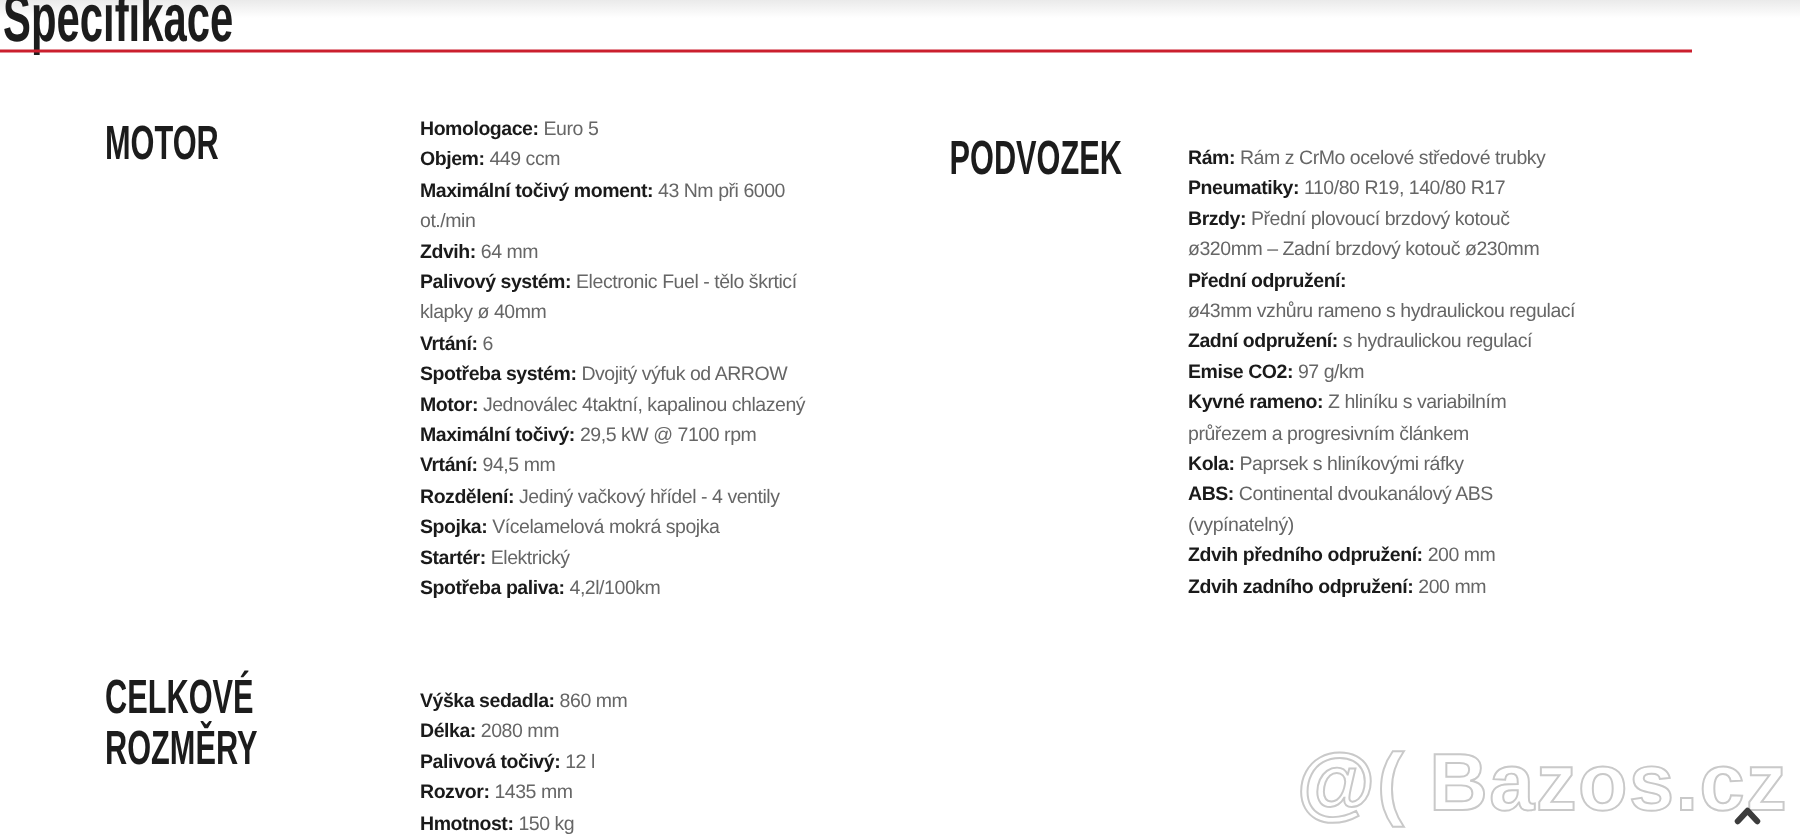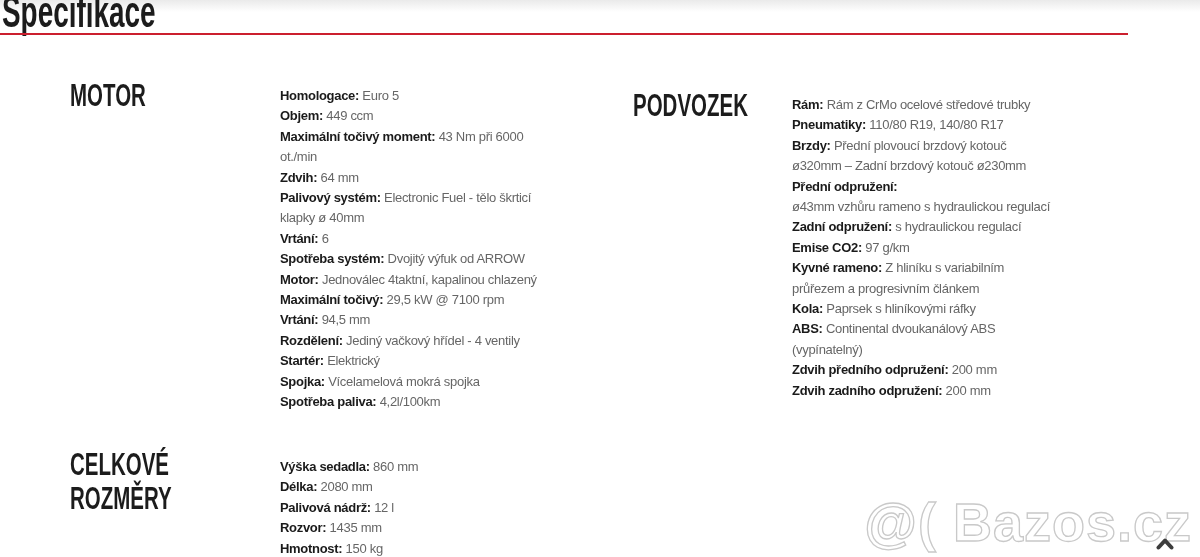--- a/index.html
+++ b/index.html
@@ -52,21 +52,21 @@
   .heading-podvozek { left:633px; top:88px;  white-space:nowrap; }
   .heading-rozmery  { left:70px;  top:447px; width:280px; }
 
   .spec-list {
     position:absolute;
     font-size:13px;
     line-height:20.4px;
     letter-spacing:-0.3px;
     color:#666666;
   }
-  .specs-motor    { left:280px; top:86px;  width:265px; }
+  .specs-motor    { left:280px; top:76px;  width:265px; }
   .specs-podvozek { left:792px; top:95px;  width:265px; }
   .specs-rozmery  { left:280px; top:457px; width:265px; }
 
   .spec-item { margin:0; }
   .spec-label { font-weight:700; color:#1a1a1a; }
   .spec-value { color:#666666; }
 
   .watermark {
     position:absolute;
     right:8px; bottom:4px;
@@ -109,43 +109,43 @@
         <p class="spec-item"><b class="spec-label">Objem:</b> <span class="spec-value">449 ccm</span></p>
         <p class="spec-item"><b class="spec-label">Maximální točivý moment:</b> <span class="spec-value">43 Nm při 6000 ot./min</span></p>
         <p class="spec-item"><b class="spec-label">Zdvih:</b> <span class="spec-value">64 mm</span></p>
         <p class="spec-item"><b class="spec-label">Palivový systém:</b> <span class="spec-value">Electronic Fuel - tělo škrticí klapky ø 40mm</span></p>
         <p class="spec-item"><b class="spec-label">Vrtání:</b> <span class="spec-value">6</span></p>
         <p class="spec-item"><b class="spec-label">Spotřeba systém:</b> <span class="spec-value">Dvojitý výfuk od ARROW</span></p>
         <p class="spec-item"><b class="spec-label">Motor:</b> <span class="spec-value">Jednoválec 4taktní, kapalinou chlazený</span></p>
         <p class="spec-item"><b class="spec-label">Maximální točivý:</b> <span class="spec-value">29,5 kW @ 7100 rpm</span></p>
         <p class="spec-item"><b class="spec-label">Vrtání:</b> <span class="spec-value">94,5 mm</span></p>
         <p class="spec-item"><b class="spec-label">Rozdělení:</b> <span class="spec-value">Jediný vačkový hřídel - 4 ventily</span></p>
+        <p class="spec-item"><b class="spec-label">Spojka:</b> <span class="spec-value">Vícelamelová mokrá spojka</span></p>
         <p class="spec-item"><b class="spec-label">Startér:</b> <span class="spec-value">Elektrický</span></p>
-        <p class="spec-item"><b class="spec-label">Spojka:</b> <span class="spec-value">Vícelamelová mokrá spojka</span></p>
         <p class="spec-item"><b class="spec-label">Spotřeba paliva:</b> <span class="spec-value">4,2l/100km</span></p>
       </div>
       <h2 class="section-heading heading-podvozek">PODVOZEK</h2>
       <div class="spec-list specs-podvozek">
         <p class="spec-item"><b class="spec-label">Rám:</b> <span class="spec-value">Rám z CrMo ocelové středové trubky</span></p>
         <p class="spec-item"><b class="spec-label">Pneumatiky:</b> <span class="spec-value">110/80 R19, 140/80 R17</span></p>
         <p class="spec-item"><b class="spec-label">Brzdy:</b> <span class="spec-value">Přední plovoucí brzdový kotouč ø320mm – Zadní brzdový kotouč ø230mm</span></p>
         <p class="spec-item"><b class="spec-label">Přední odpružení:</b><br><span class="spec-value">ø43mm vzhůru rameno s hydraulickou regulací</span></p>
         <p class="spec-item"><b class="spec-label">Zadní odpružení:</b> <span class="spec-value">s hydraulickou regulací</span></p>
         <p class="spec-item"><b class="spec-label">Emise CO2:</b> <span class="spec-value">97 g/km</span></p>
         <p class="spec-item"><b class="spec-label">Kyvné rameno:</b> <span class="spec-value">Z hliníku s variabilním průřezem a progresivním článkem</span></p>
         <p class="spec-item"><b class="spec-label">Kola:</b> <span class="spec-value">Paprsek s hliníkovými ráfky</span></p>
         <p class="spec-item"><b class="spec-label">ABS:</b> <span class="spec-value">Continental dvoukanálový ABS (vypínatelný)</span></p>
         <p class="spec-item"><b class="spec-label">Zdvih předního odpružení:</b> <span class="spec-value">200 mm</span></p>
         <p class="spec-item"><b class="spec-label">Zdvih zadního odpružení:</b> <span class="spec-value">200 mm</span></p>
       </div>
       <h2 class="section-heading heading-rozmery">CELKOVÉ ROZMĚRY</h2>
       <div class="spec-list specs-rozmery">
         <p class="spec-item"><b class="spec-label">Výška sedadla:</b> <span class="spec-value">860 mm</span></p>
         <p class="spec-item"><b class="spec-label">Délka:</b> <span class="spec-value">2080 mm</span></p>
-        <p class="spec-item"><b class="spec-label">Palivová nádrž:</b> <span class="spec-value">12 l</span></p>
+        <p class="spec-item"><b class="spec-label">Palivová točivý:</b> <span class="spec-value">12 l</span></p>
         <p class="spec-item"><b class="spec-label">Rozvor:</b> <span class="spec-value">1435 mm</span></p>
         <p class="spec-item"><b class="spec-label">Hmotnost:</b> <span class="spec-value">150 kg</span></p>
       </div>
     </div>
 
   <div class="watermark" style="-webkit-text-stroke: 1.3px rgb(201, 201, 201);">@( Bazos.cz</div>
 
   <button class="scroll-top">
     <svg width="18" height="13" viewBox="0 0 18 13">
       <path d="M2.5 10.5 L9 3.5 L15.5 10.5" fill="none" stroke="#3c3c3c" stroke-width="4" stroke-linecap="round" stroke-linejoin="round"></path>

